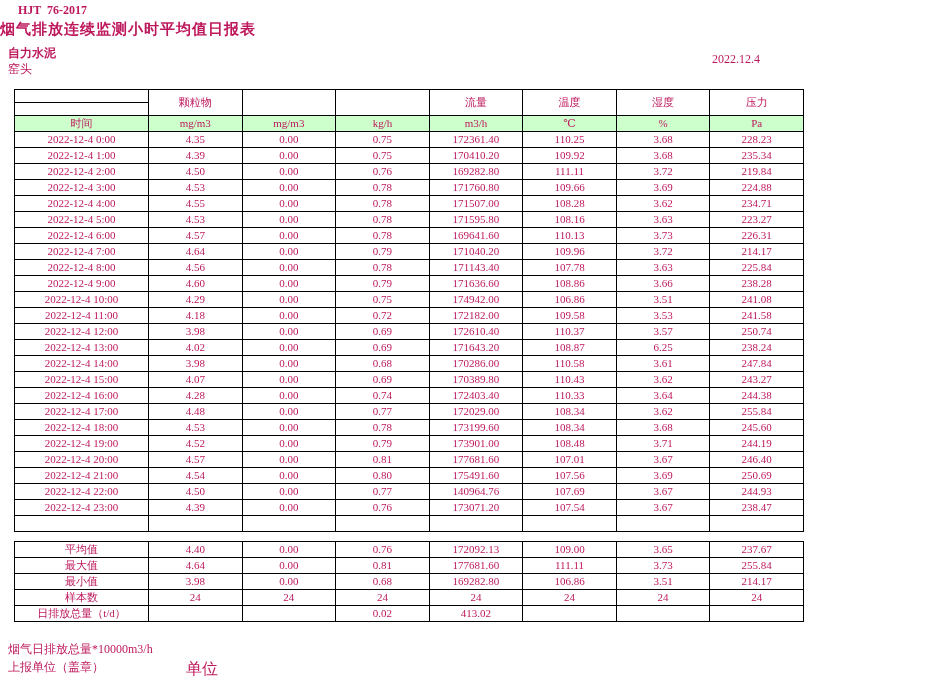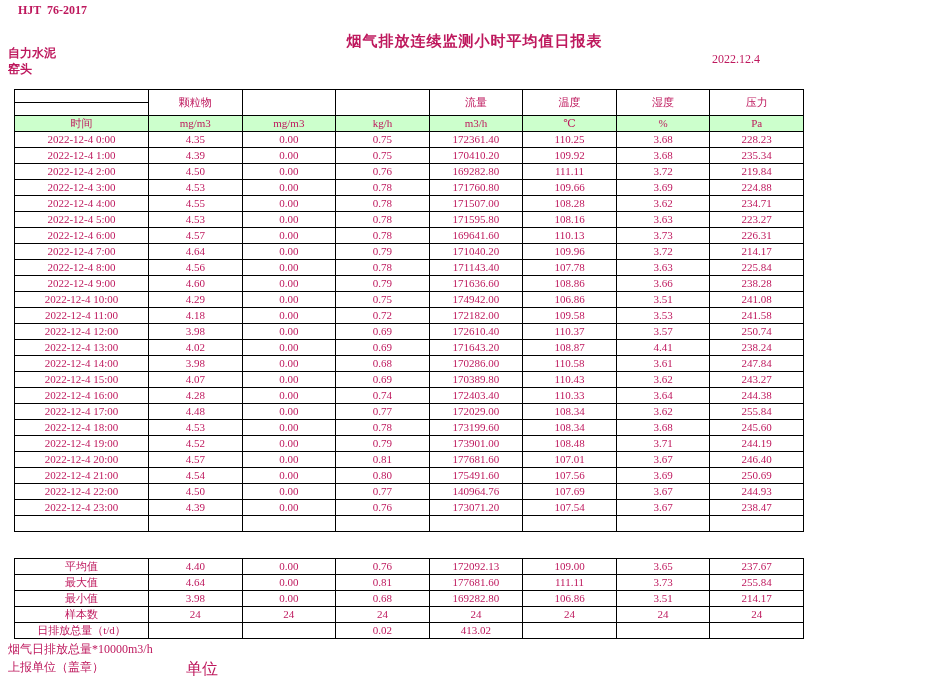--- a/index.html
+++ b/index.html
@@ -7,42 +7,42 @@
     position:relative; width:949px; height:676px; background:#ffffff;
     color:#be185d; font-family:"DejaVu Sans","Liberation Sans",sans-serif;
     overflow:hidden;
   }
   .doc-code {
     position:absolute; left:18px; top:3px;
     font-size:12px; font-weight:bold; white-space:pre;
     font-family:"Liberation Serif","DejaVu Serif",serif;
   }
   .title {
-    position:absolute; left:0; top:20px; width:949px; text-align:center;
-    font-size:15px; font-weight:bold; letter-spacing:1px;margin-top:12px;
+    position:absolute; left:0; top:20px; width:949px; 
+    font-size:15px; font-weight:bold; letter-spacing:1px;
   }
   .company { position:absolute; left:8px; top:45px; font-size:12px; font-weight:bold; }
-  .location { position:absolute; left:8px; top:61px; font-size:12px; font-weight:bold; }
+  .location { position:absolute; left:8px; top:61px; font-size:12px; font-weight:normal; }
   .date {
     position:absolute; left:712px; top:52px; font-size:12px;
     font-family:"Liberation Serif","DejaVu Serif",serif;
   }
   .tables { position:absolute; left:14px; top:89px; }
   table {
     border-collapse:collapse; table-layout:fixed; width:790px;
     font-family:"Liberation Serif","DejaVu Serif",serif;
   }
   td {
     border:1px solid #000; padding:0; height:15px;
     font-size:11px; line-height:13px; text-align:center;
     white-space:nowrap; overflow:hidden; vertical-align:middle;
   }
   tr.h-sub td { height:12px; }
   tr.units td { background:#ccffcc; height:15px; }
-  .summary-table { margin-top:26px; }
+  .summary-table { margin-top:9px; }
   .footnote {
     position:absolute; left:8px; top:641px; font-size:12px;
     font-family:"Liberation Serif","DejaVu Serif",serif; white-space:pre;
   }
   .report-unit {
     position:absolute; left:8px; top:659px; font-size:12px;
     font-family:"Liberation Serif","DejaVu Serif",serif; white-space:pre;
   }
   .unit-label {
     position:absolute; left:186px; top:659px; font-size:16px;
@@ -229,21 +229,21 @@
             <td>3.57</td>
             <td>250.74</td>
           </tr>
           <tr>
             <td>2022-12-4 13:00</td>
             <td>4.02</td>
             <td>0.00</td>
             <td>0.69</td>
             <td>171643.20</td>
             <td>108.87</td>
-            <td>4.41</td>
+            <td>6.25</td>
             <td>238.24</td>
           </tr>
           <tr>
             <td>2022-12-4 14:00</td>
             <td>3.98</td>
             <td>0.00</td>
             <td>0.68</td>
             <td>170286.00</td>
             <td>110.58</td>
             <td>3.61</td>

